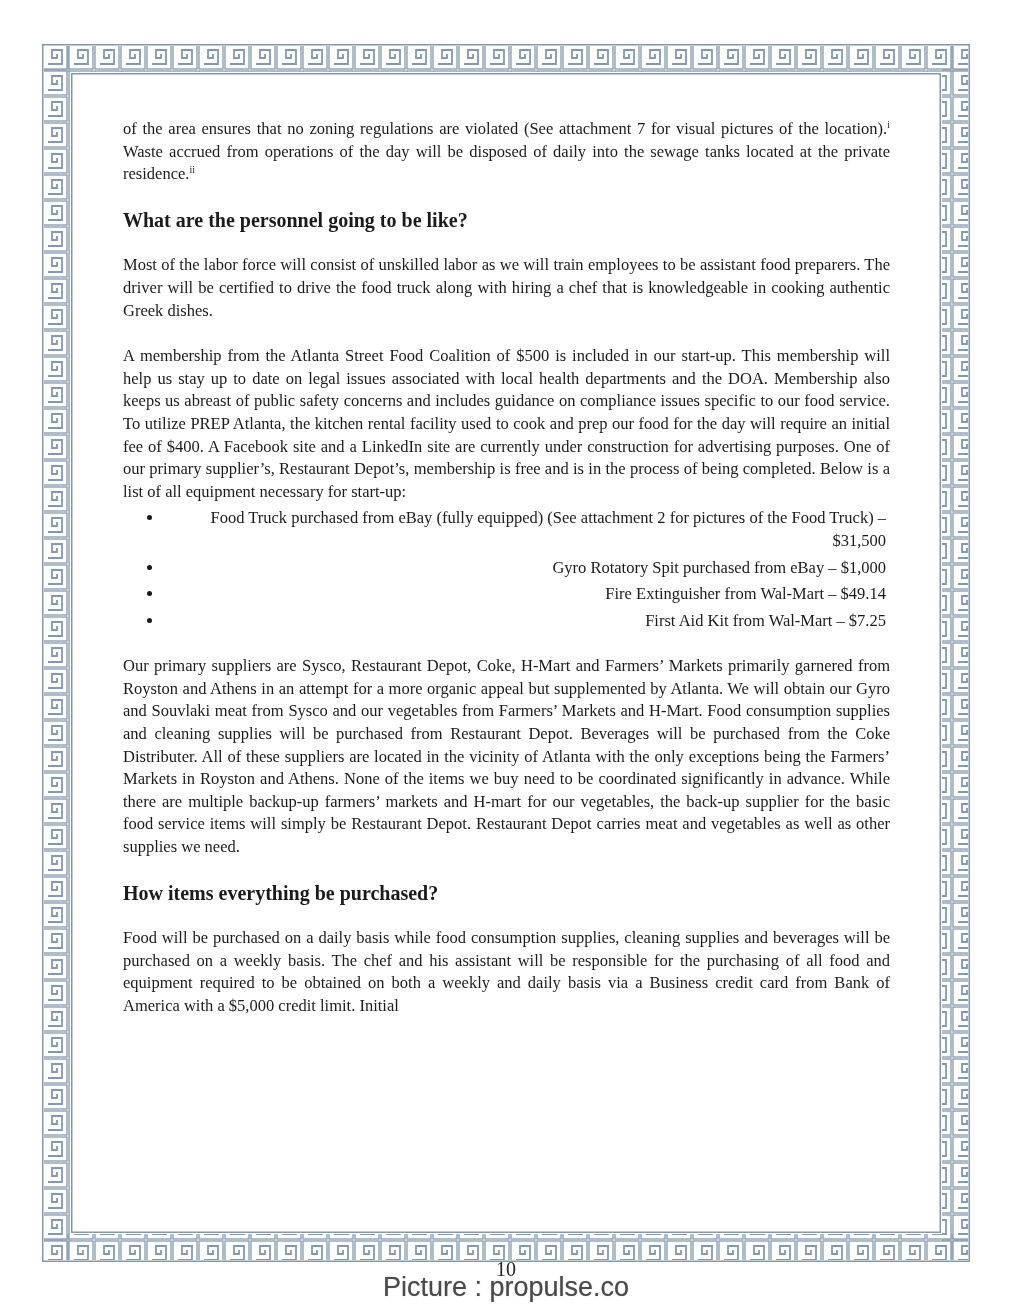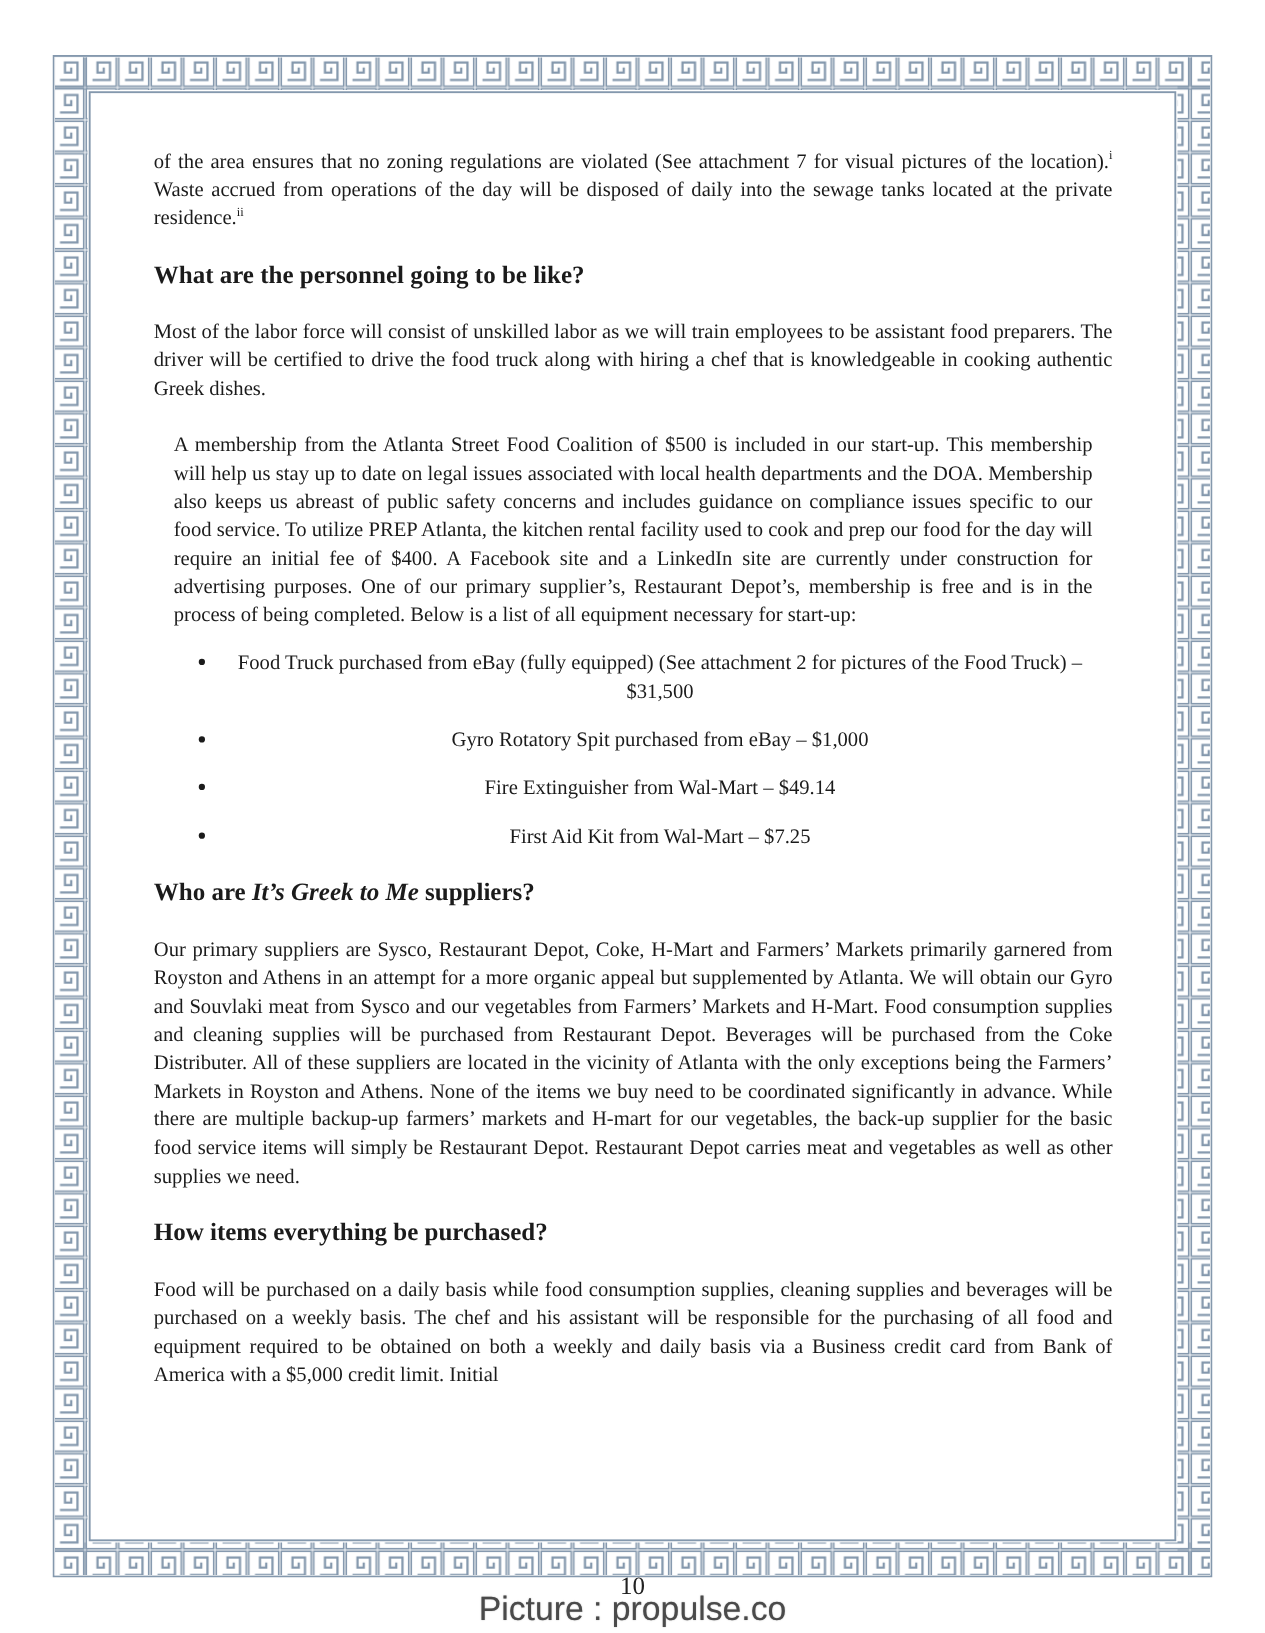--- a/index.html
+++ b/index.html
@@ -10,24 +10,24 @@
     overflow:hidden;
     font-family:"Liberation Serif",serif;
     color:#1b1b1b;
   }
   .frame{position:absolute;left:42px;top:44px;width:928px;height:1218px}
   .content{
     position:absolute;left:123px;top:118px;width:767px;
     font-size:16.5px;line-height:22.6px;text-align:justify;
   }
   .content p{margin:0 0 23px}
-  .content p.tight{margin:16px}
+  .content p.tight{margin:0}
   .content h3{margin:0 0 23px;font-size:20px;font-weight:bold;text-align:left;line-height:22.6px}
   .content ul{margin:0 0 23px;padding-left:37px}
-  .content li{margin:16px;padding-left:6px;text-align:center}
+  .content li{margin:4px;padding-left:6px;text-align:right}
   sup{font-size:10px;line-height:0;vertical-align:super}
   em.book-title{font-style:italic;font-weight:bold}
   .page-number{
     position:absolute;left:0;top:1258px;width:100%;
     text-align:center;font-size:20px;color:#222;
   }
   .watermark{
     position:absolute;left:0;top:1272px;width:100%;
     text-align:center;
     font-family:Liberation Sans, sans-serif;
@@ -64,21 +64,20 @@
 
     <p class="tight">A membership from the Atlanta Street Food Coalition of $500 is included in our start-up.  This membership will help us stay up to date on legal issues associated with local health departments and the DOA.  Membership also keeps us abreast of public safety concerns and includes guidance on compliance issues specific to our food service.  To utilize PREP Atlanta, the kitchen rental facility used to cook and prep our food for the day will require an initial fee of $400.  A Facebook site and a LinkedIn site are currently under construction for advertising purposes.  One of our primary supplier’s, Restaurant Depot’s, membership is free and is in the process of being completed. Below is a list of all equipment necessary for start-up:</p>
 
     <ul>
       <li>Food Truck purchased from eBay (fully equipped) (See attachment 2 for pictures of the Food Truck) – $31,500</li>
       <li>Gyro Rotatory Spit purchased from eBay – $1,000</li>
       <li>Fire Extinguisher from Wal-Mart – $49.14</li>
       <li>First Aid Kit from Wal-Mart – $7.25</li>
     </ul>
 
-    <h3><span>Who are </span><em class="book-title">It’s Greek to Me</em><span> suppliers?</span></h3>
     <p>Our primary suppliers are Sysco, Restaurant Depot, Coke, H-Mart and Farmers’ Markets primarily garnered from Royston and Athens in an attempt for a more organic appeal but supplemented by Atlanta.  We will obtain our Gyro and Souvlaki meat from Sysco and our vegetables from Farmers’ Markets and H-Mart.  Food consumption supplies and cleaning supplies will be purchased from Restaurant Depot.  Beverages will be purchased from the Coke Distributer.  All of these suppliers are located in the vicinity of Atlanta with the only exceptions being the Farmers’ Markets in Royston and Athens.  None of the items we buy need to be coordinated significantly in advance.  While there are multiple backup-up farmers’ markets and H-mart for our vegetables, the back-up supplier for the basic food service items will simply be Restaurant Depot. Restaurant Depot carries meat and vegetables as well as other supplies we need.</p>
 
     <h3>How items everything be purchased?</h3>
     <p>Food will be purchased on a daily basis while food consumption supplies, cleaning supplies and beverages will be purchased on a weekly basis.  The chef and his assistant will be responsible for the purchasing of all food and equipment required to be obtained on both a weekly and daily basis via a Business credit card from Bank of America with a $5,000 credit limit.  Initial</p>
 
   </div>
 
   <div class="page-number">10</div>
   <div class="watermark">Picture : propulse.co</div>
 

